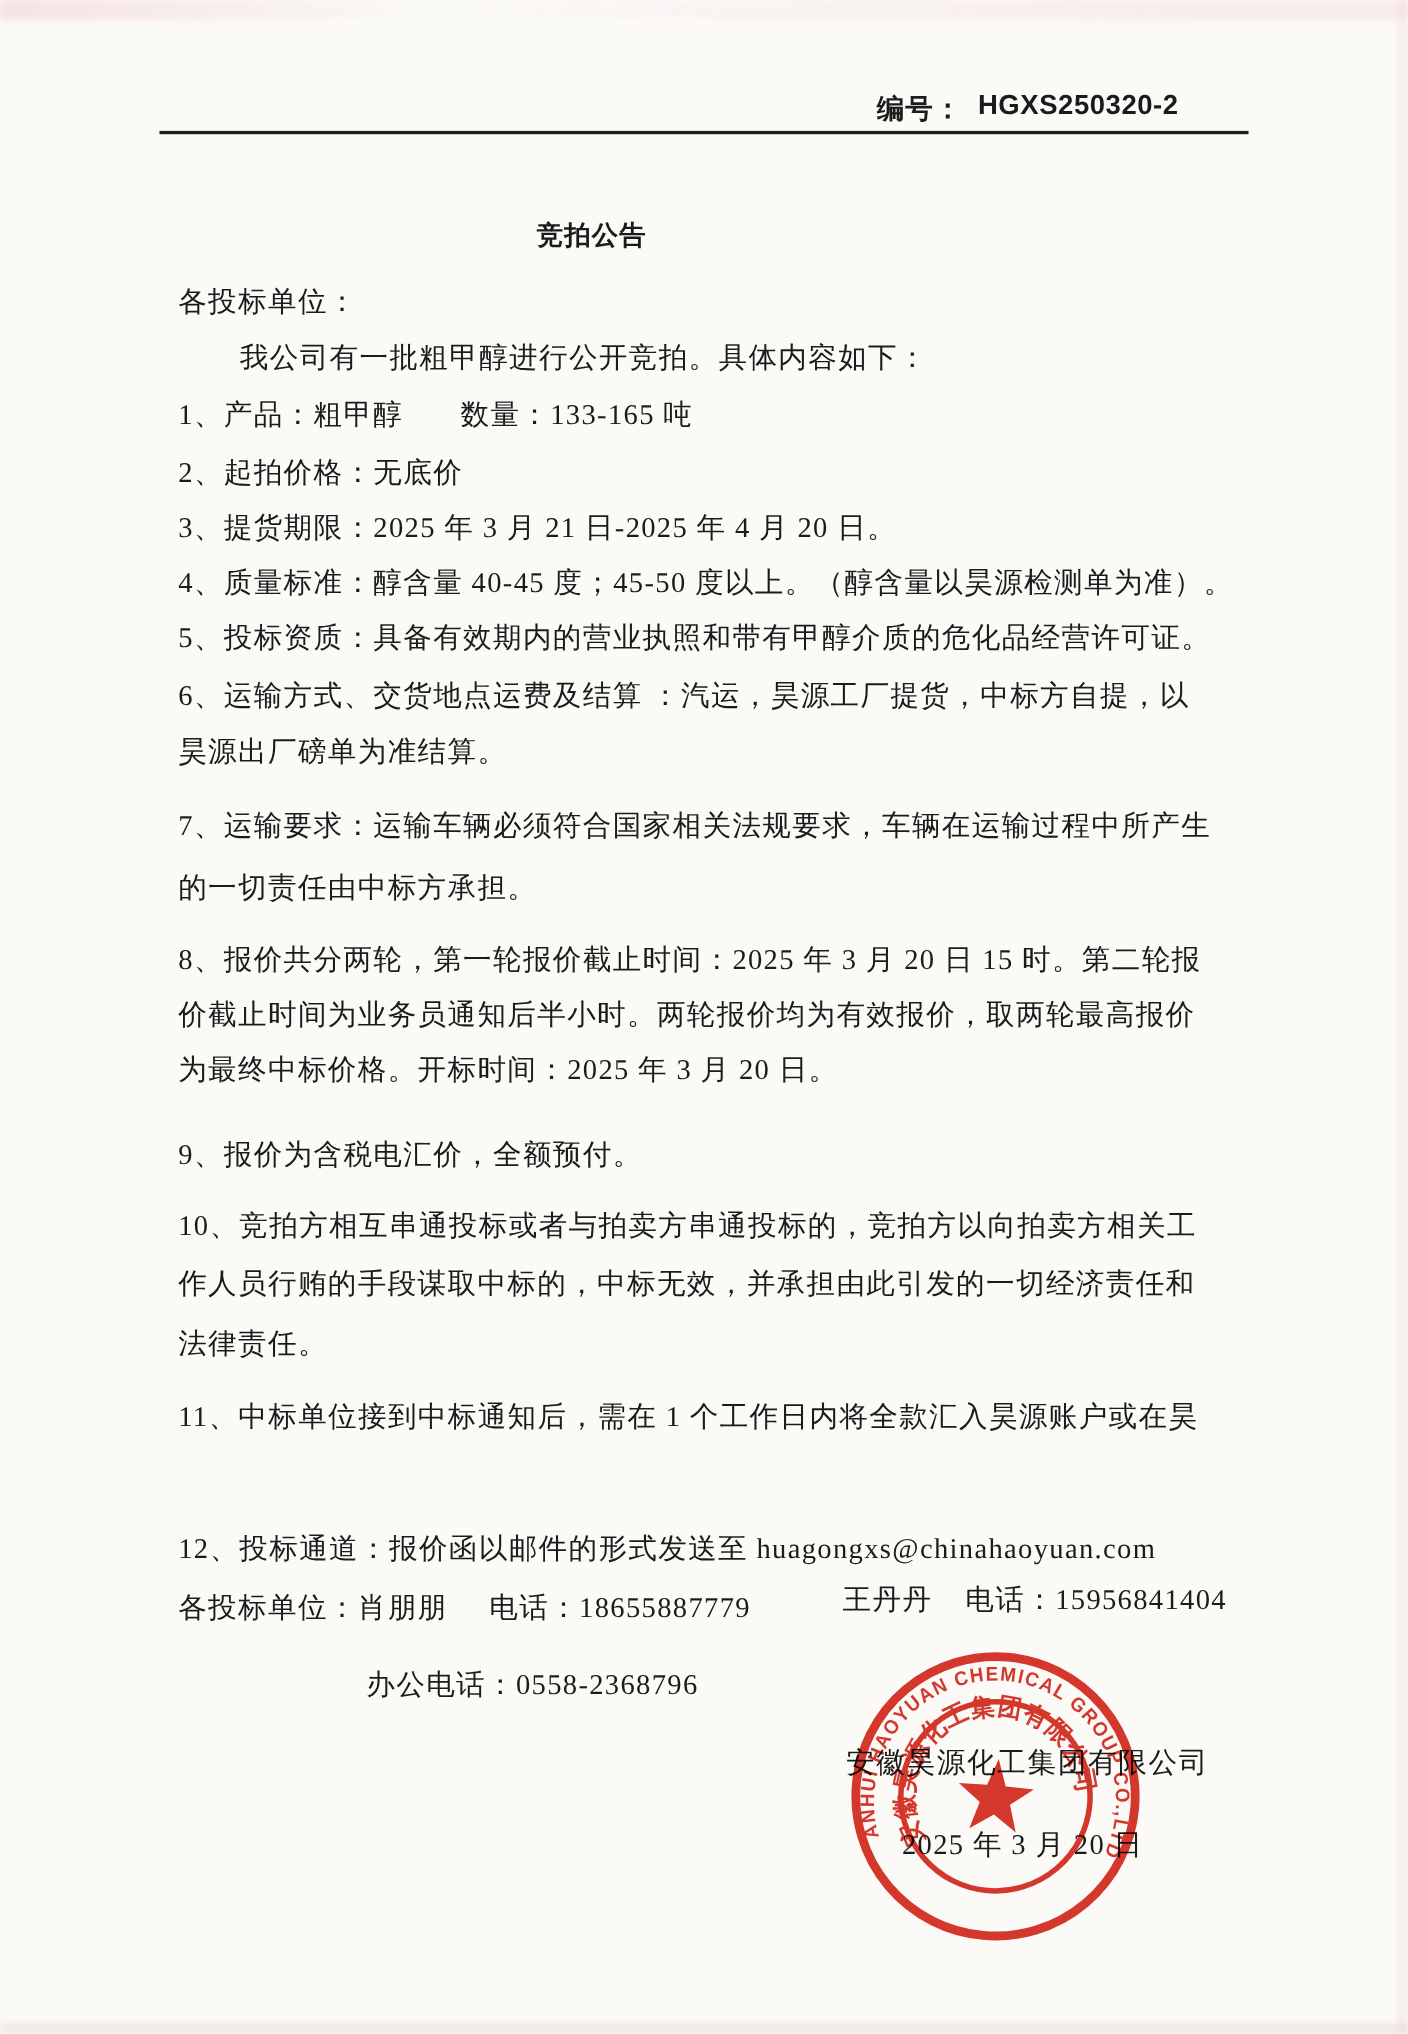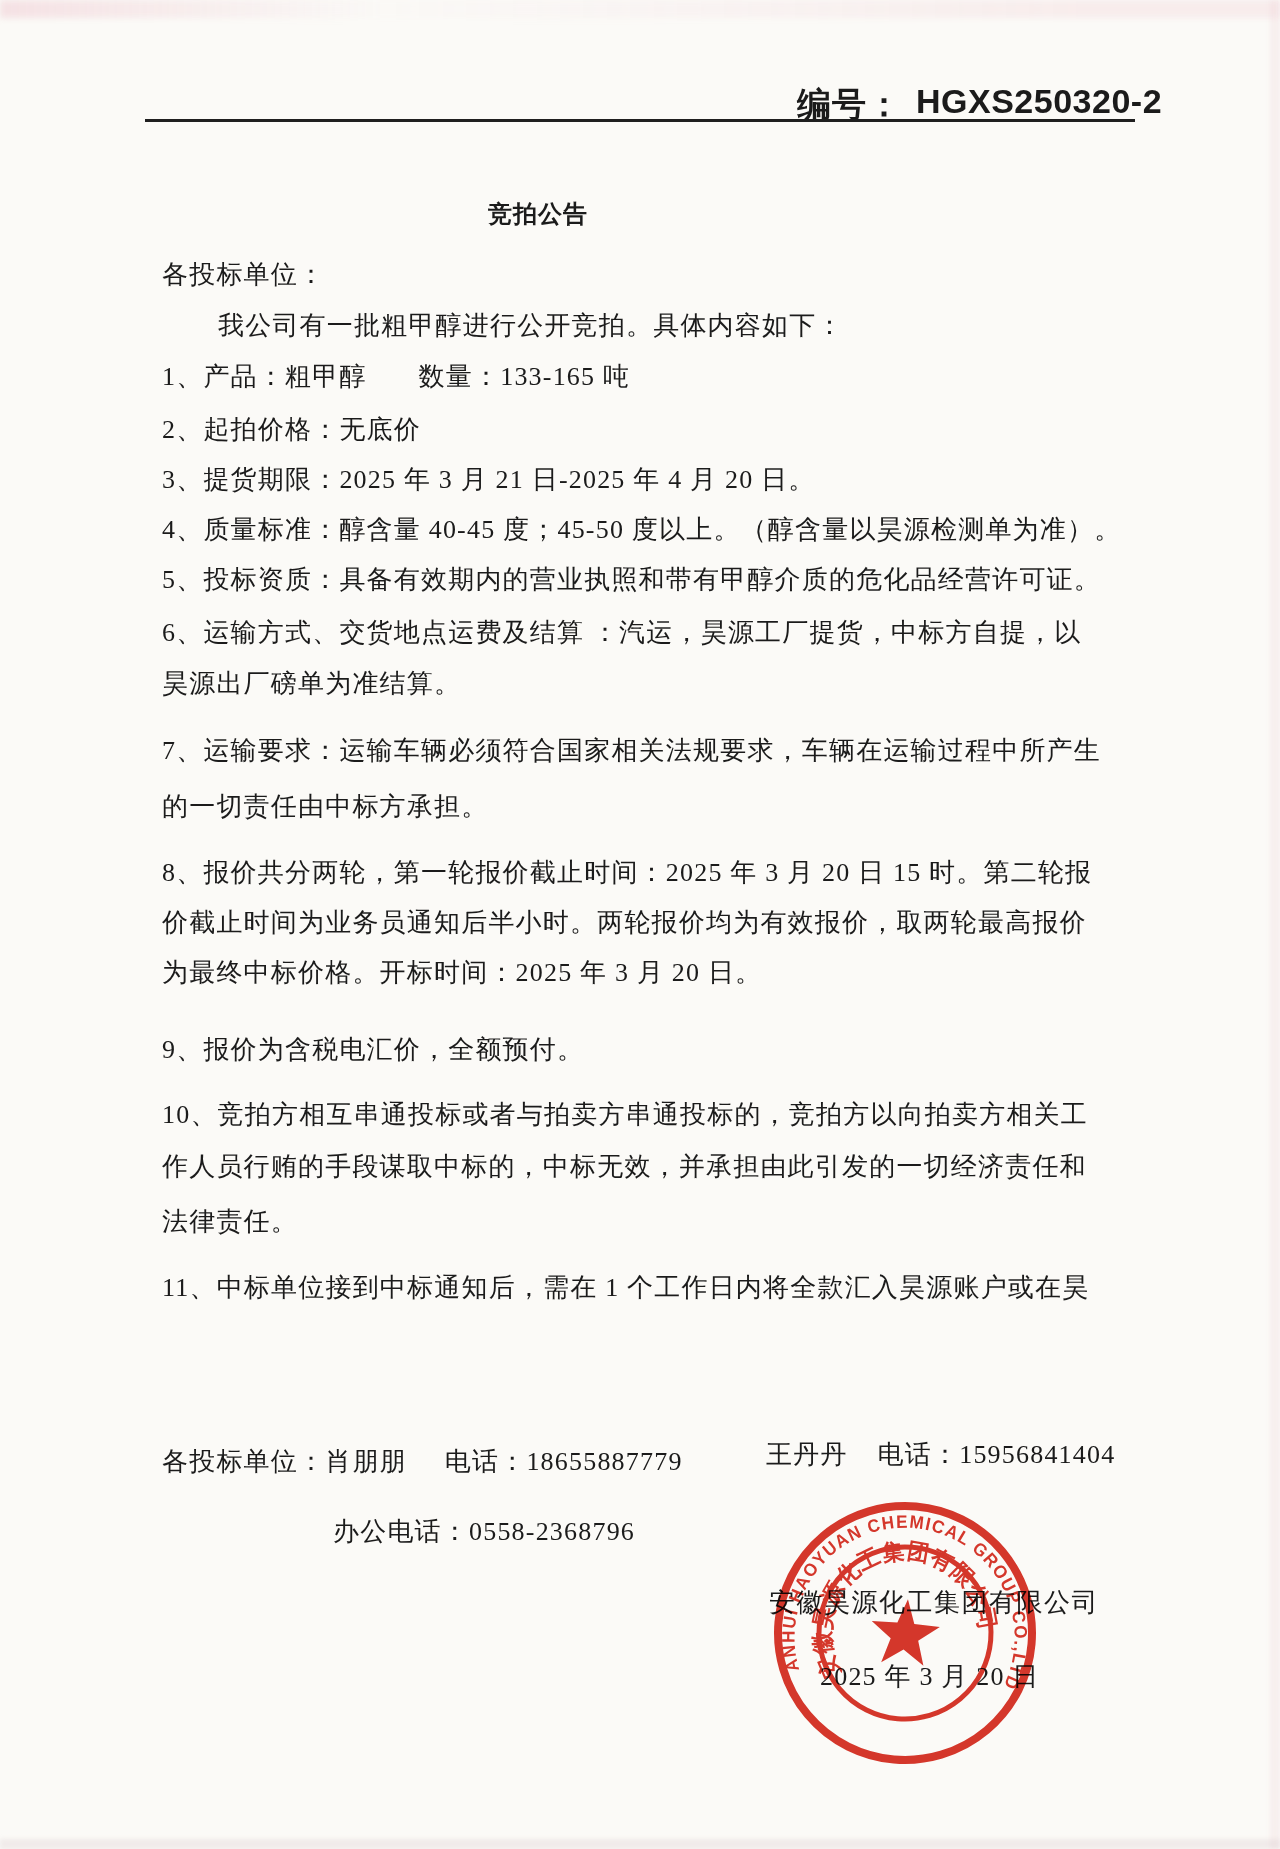--- a/index.html
+++ b/index.html
@@ -14,21 +14,21 @@
   
   .scan-tint-top{position:absolute;left:0;top:0;width:100%;height:18px;
     background:linear-gradient(90deg,rgba(231,170,185,.30),rgba(250,245,246,.1) 30%,rgba(238,190,200,.22) 85%);
     filter:blur(3px);}
   .scan-tint-right{position:absolute;right:0;top:0;width:10px;height:100%;
     background:rgba(236,196,205,.20);filter:blur(2px);}
   .scan-tint-bottom{position:absolute;left:0;bottom:0;width:100%;height:10px;
     background:rgba(210,190,196,.25);filter:blur(2px);}
 
   .doc-no{position:absolute;top:82px;left:797px;display:flex;gap:14px;
-    font-weight:700;font-size:34px;letter-spacing:1px;white-space:nowrap;}
+    font-weight:700;font-size:25px;letter-spacing:1px;white-space:nowrap;}
   .doc-no .no-value{font-family:"Liberation Sans","DejaVu Sans",sans-serif;
     font-weight:700;letter-spacing:.5px;}
   .head-rule{position:absolute;top:119px;left:145px;width:990px;height:3px;background:#1f1f1f;}
 
   .doc-title{position:absolute;top:198px;left:488px;font-size:24px;font-weight:700;
     letter-spacing:1px;white-space:nowrap;}
 
   .line{position:absolute;left:162px;font-size:26px;letter-spacing:1.2px;
     white-space:pre;line-height:34px;}
   .indent{left:218px;}
@@ -78,20 +78,21 @@
   <div class="line" style="top:734px">7、运输要求：运输车辆必须符合国家相关法规要求，车辆在运输过程中所产生</div>
   <div class="line" style="top:790px">的一切责任由中标方承担。</div>
   <div class="line" style="top:856px">8、报价共分两轮，第一轮报价截止时间：2025 年 3 月 20 日 15 时。第二轮报</div>
   <div class="line" style="top:906px">价截止时间为业务员通知后半小时。两轮报价均为有效报价，取两轮最高报价</div>
   <div class="line" style="top:956px">为最终中标价格。开标时间：2025 年 3 月 20 日。</div>
   <div class="line" style="top:1033px">9、报价为含税电汇价，全额预付。</div>
   <div class="line" style="top:1098px">10、竞拍方相互串通投标或者与拍卖方串通投标的，竞拍方以向拍卖方相关工</div>
   <div class="line" style="top:1150px">作人员行贿的手段谋取中标的，中标无效，并承担由此引发的一切经济责任和</div>
   <div class="line" style="top:1205px">法律责任。</div>
   <div class="line" style="top:1271px">11、中标单位接到中标通知后，需在 1 个工作日内将全款汇入昊源账户或在昊</div>
+  <div class="line" style="top:1391px">12、投标通道：报价函以邮件的形式发送至 huagongxs@chinahaoyuan.com</div>
 
   <div class="line row" style="top:1445px">
     <span>各投标单位：</span>
     <span>肖朋朋</span>
     <span class="gap-38">电话：</span>
     <span>18655887779</span>
   </div>
   <div class="line row contact-right" style="top:1438px">
     <span>王丹丹</span>
     <span class="gap-30">电话：</span>

